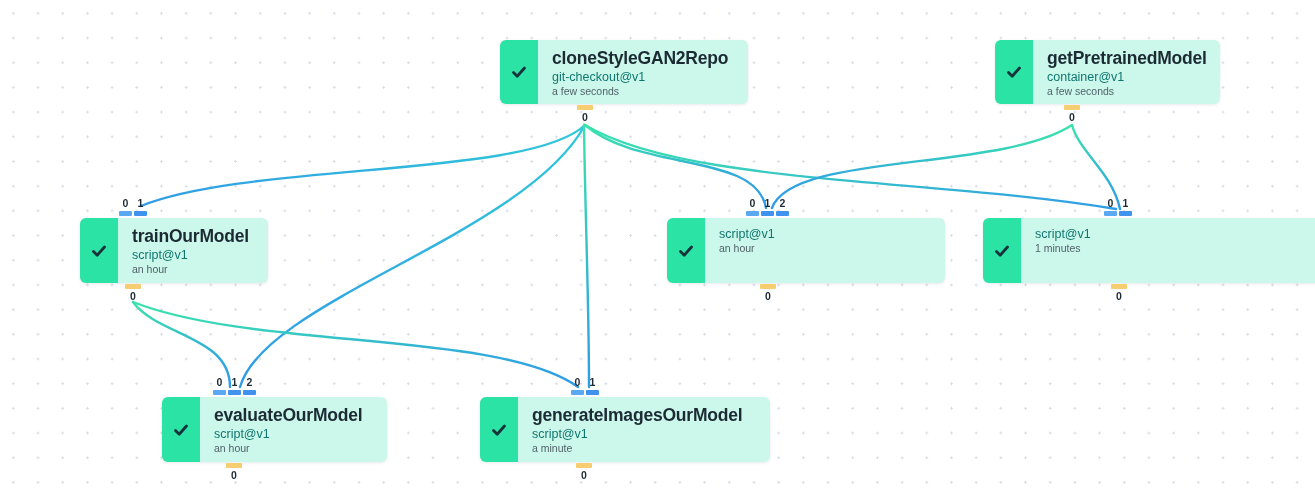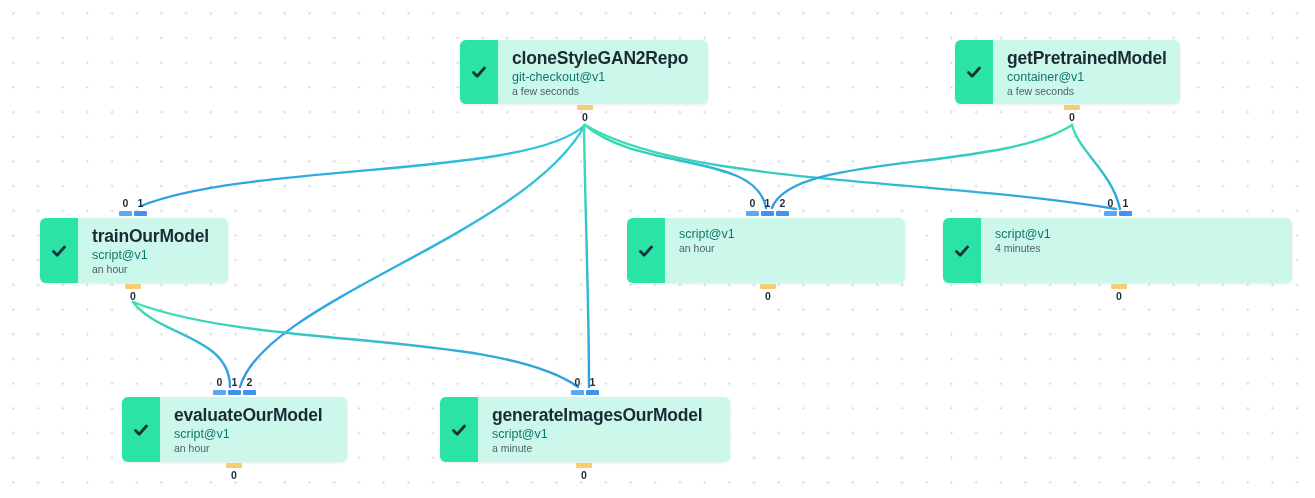--- a/index.html
+++ b/index.html
@@ -11,21 +11,21 @@
   .canvas{
     position:absolute;inset:0;
     background-image:radial-gradient(circle,#d9dde6 1.2px,transparent 1.4px);
     background-size:24.7px 24.7px;
     background-position:1px 1px;
   }
   svg.edges{position:absolute;left:0;top:0;z-index:1;}
   svg.edges path{fill:none;stroke-width:2.4;stroke-linecap:round;}
   .node{
     position:absolute;z-index:2;display:flex;align-items:stretch;
-    border-radius:6px;background:#ccf8eb;box-shadow:0 1px 3px rgba(20,40,60,.10);
+    border-radius:6px;background:#ccf8eb;box-shadow:0 1px 3px rgba(20,40,60,.10);margin-left:40px;
   }
   .node-status{
     width:38px;flex:0 0 38px;background:#2ce3a6;border-radius:6px 0 0 6px;
     display:flex;align-items:center;justify-content:center;
   }
   .node-body{padding:8px 14px 6px 14px;min-width:0;}
   .node-title{
     font-size:17.5px;font-weight:700;color:#1b2a33;letter-spacing:-0.2px;
     line-height:21px;white-space:nowrap;
   }
@@ -153,21 +153,21 @@
   </div>
 
   <div class="node" style="left:943px;top:218px;width:349px;height:65px">
     <div class="node-status">
       <svg width="20" height="20" viewBox="0 0 20 20">
           <path d="M4.5 10.5 L8.2 14.2 L15.5 6" stroke="#16333c" stroke-width="2.8" fill="none" stroke-linecap="round" stroke-linejoin="round"></path>
         </svg>
     </div>
     <div class="node-body">
       <div class="node-type">script@v1</div>
-      <div class="node-duration">4 minutes</div>
+      <div class="node-duration">1 minutes</div>
     </div>
   </div>
 
   <div class="node" style="left:122px;top:397px;width:225px;height:65px">
     <div class="node-status">
       <svg width="20" height="20" viewBox="0 0 20 20">
           <path d="M4.5 10.5 L8.2 14.2 L15.5 6" stroke="#16333c" stroke-width="2.8" fill="none" stroke-linecap="round" stroke-linejoin="round"></path>
         </svg>
     </div>
     <div class="node-body">

